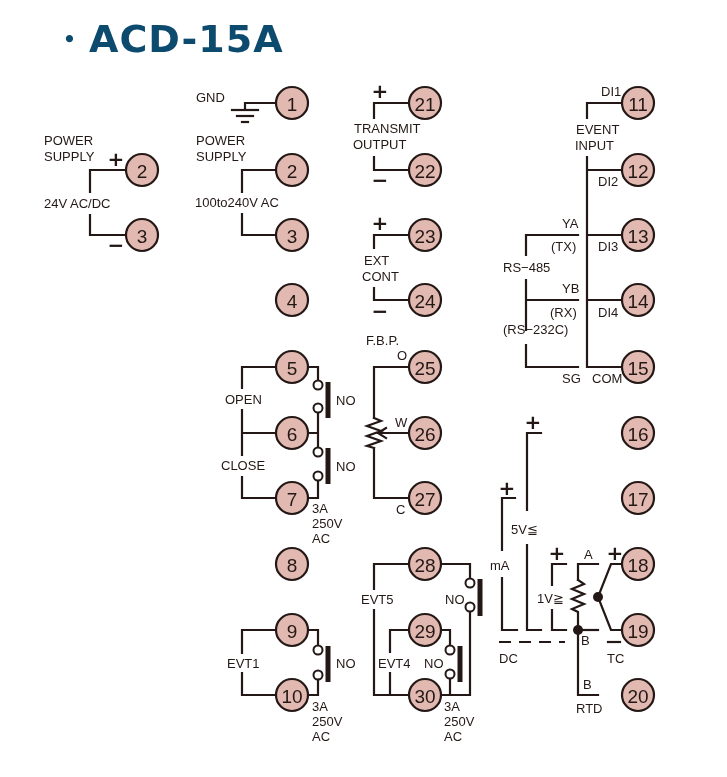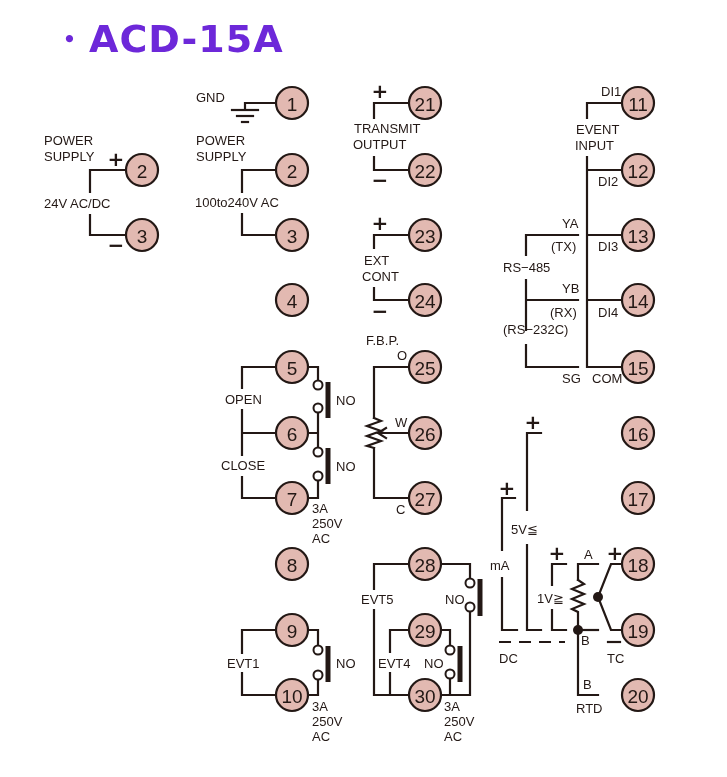--- a/index.html
+++ b/index.html
@@ -1,20 +1,20 @@
 <!DOCTYPE html>
 <html><head>
 <meta charset="utf-8">
 <style>
   html, body { margin: 0; padding: 0; background: #ffffff; }
   body { width: 727px; height: 777px; overflow: hidden; position: relative; }
   #title {
     position: absolute; left: 50px; top: 14px;
     font-family: "DejaVu Sans", sans-serif; font-weight: bold;
-    font-size: 38px; color: #6d28d9; letter-spacing: 1px; margin: 0;
+    font-size: 38px; color: #0c4a6e; letter-spacing: 1px; margin: 0;
   }
   #diagram { position: absolute; left: 0; top: 0; }
   .w { stroke: #231815; stroke-width: 2.2; fill: none; stroke-linecap: square; }
   .wd { stroke: #231815; stroke-width: 2.2; fill: none; stroke-dasharray: 12 8; }
   .term { fill: #e2b9b1; stroke: #231815; stroke-width: 2.2; }
   .tnum { font-family: "Liberation Sans", sans-serif; font-size: 19px; fill: #231815; text-anchor: middle; dominant-baseline: central; }
   .lbl { font-family: "Liberation Sans", sans-serif; font-size: 13px; fill: #231815; }
   .sign { font-family: "DejaVu Sans", sans-serif; font-size: 20px; font-weight: bold; fill: #231815; text-anchor: middle; }
   .contact { fill: #ffffff; stroke: #231815; stroke-width: 2; }
   .bar { stroke: #231815; stroke-width: 5; }

